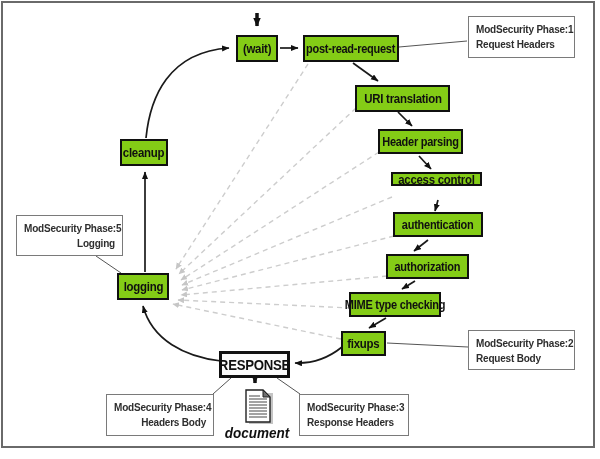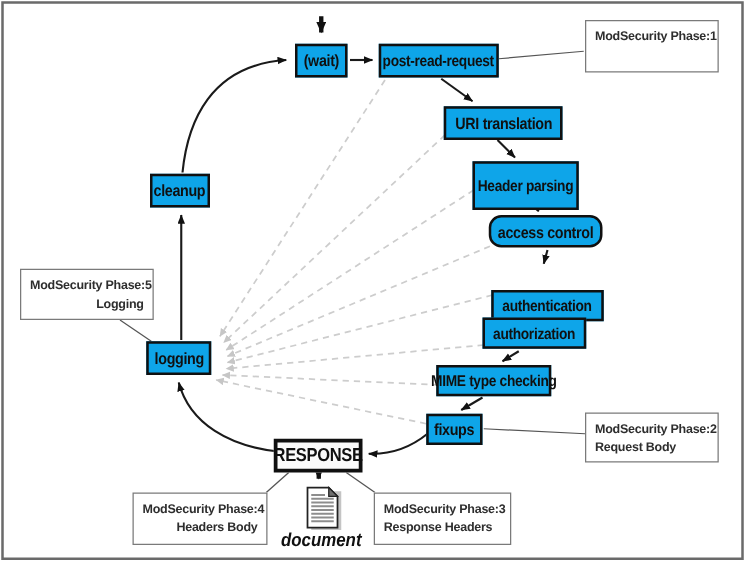--- a/index.html
+++ b/index.html
@@ -7,21 +7,21 @@
     position:relative; width:600px; height:459px; background:#ffffff;
     font-family:"Liberation Sans", sans-serif; overflow:hidden;
   }
   #frame {
     position:absolute; left:1px; top:1px; width:594px; height:447px;
     border:2px solid #6a6a6a; box-sizing:border-box; pointer-events:none;
   }
   svg.layer { position:absolute; left:0; top:0; width:600px; height:459px; pointer-events:none; }
   .node {
     position:absolute; box-sizing:border-box; border:2px solid #101010;
-    background:#0ea5e9; display:flex; align-items:center; justify-content:center;
+    background:#84cc16; display:flex; align-items:center; justify-content:center;
     font-weight:bold; color:#101010; font-size:13px; letter-spacing:-0.3px;
   }
   .node > span { white-space:nowrap; transform:scaleX(0.88); transform-origin:center; }
   .node.small { font-size:12.5px; }
   .node.response { border-width:3px; font-size:15px; background:#fafafa; }
   .ann {
     position:absolute; box-sizing:border-box; border:1px solid #7a7a7a; background:#ffffff;
     font-size:10px; font-weight:bold; color:#2e2e2e; line-height:15px;
     padding:5px 7px; letter-spacing:-0.2px; white-space:nowrap;
   }
@@ -95,29 +95,29 @@
     </div>
 
   <div class="node small" style="left:303px; top:35px; width:96px; height:27px;">
       <span>post-read-request</span>
     </div>
 
   <div class="node" style="left:355px; top:85px; width:95px; height:27px;">
       <span>URI translation</span>
     </div>
 
-  <div class="node small" style="left:378px; top:129px; width:85px; height:39px;">
+  <div class="node small" style="left:378px; top:129px; width:85px; height:25px;">
       <span>Header parsing</span>
     </div>
 
-  <div class="node" style="left:391px; top:172px; width:91px; height:26px;border-radius:10px;">
+  <div class="node" style="left:391px; top:172px; width:91px; height:14px;">
       <span>access control</span>
     </div>
 
-  <div class="node small" style="left:393px; top:232px; width:90px; height:25px;">
+  <div class="node small" style="left:393px; top:212px; width:90px; height:25px;">
       <span>authentication</span>
     </div>
 
   <div class="node small" style="left:386px; top:254px; width:83px; height:25px;">
       <span>authorization</span>
     </div>
 
   <div class="node small" style="left:349px; top:292px; width:92px; height:25px;">
       <span>MIME type checking</span>
     </div>
@@ -133,20 +133,21 @@
   <div class="node" style="left:117px; top:273px; width:52px; height:27px;">
       <span>logging</span>
     </div>
 
   <div class="node" style="left:120px; top:139px; width:48px; height:27px;text-align:right;">
       <span>cleanup</span>
     </div>
 
   <div class="ann" style="left:468px; top:16px; width:107px; height:42px;">
     <div>ModSecurity Phase:1</div>
+    <div>Request Headers</div>
   </div>
 
   <div class="ann" style="left:468px; top:330px; width:107px; height:40px;">
     <div>ModSecurity Phase:2</div>
     <div>Request Body</div>
   </div>
 
   <div class="ann" style="left:299px; top:394px; width:110px; height:42px;">
     <div>ModSecurity Phase:3</div>
     <div>Response Headers</div>

